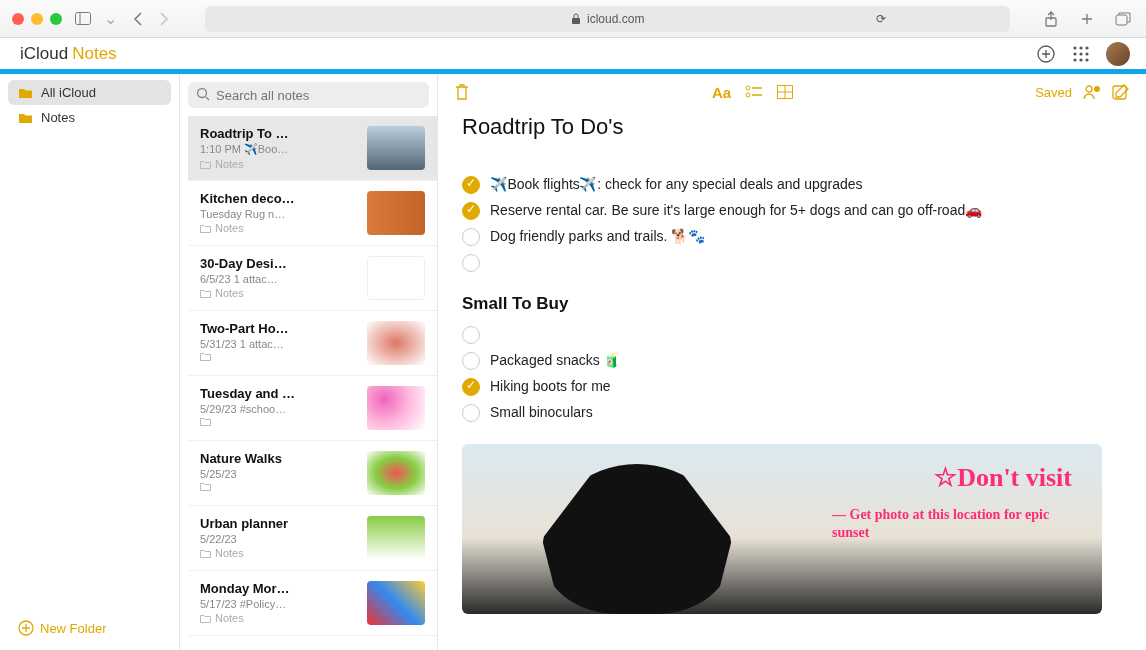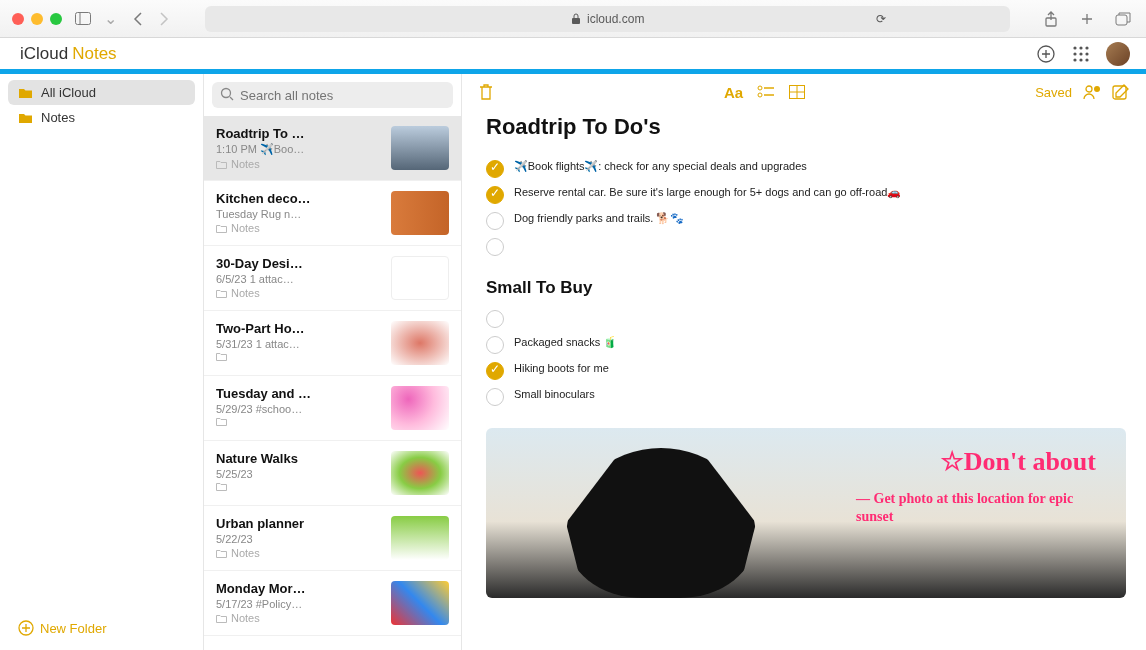--- a/index.html
+++ b/index.html
@@ -19,54 +19,54 @@
 .app-header { height:36px; display:flex; align-items:center; justify-content:space-between; padding:0 16px; border-bottom:5px solid #0ea5e9; }
 .brand { display:flex; align-items:center; gap:4px; font-size:17px; }
 .brand-apple { color:#333; }
 .brand-icloud { color:#333; }
 .brand-notes { color:#e0a800; font-weight:500; }
 .header-right { display:flex; align-items:center; gap:16px; color:#555; }
 .avatar { width:24px; height:24px; border-radius:50%; background:linear-gradient(135deg,#a67c52,#6b4226); }
 
 
 .main { display:flex; height:calc(650px - 38px - 36px); }
-.sidebar { width:204px; border-right:1px solid #e6e6e6; padding:6px 8px; display:flex; flex-direction:column; }
+.sidebar { width:180px; border-right:1px solid #e6e6e6; padding:6px 8px; display:flex; flex-direction:column; }
 .folder { display:flex; align-items:center; gap:8px; padding:5px 10px; border-radius:6px; font-size:13px; color:#333; }
 .folder.active { background:#e3e3e3; }
 .folder-icon { color:#e0a800; }
 .sidebar-footer { margin-top:auto; padding:8px 10px; color:#e0a800; font-size:13px; display:flex; align-items:center; gap:6px; }
 
 
 .notes-col { width:258px; border-right:1px solid #e6e6e6; display:flex; flex-direction:column; }
 .search-wrap { padding:8px; }
 .search { width:100%; height:26px; background:#ededed; border:none; border-radius:6px; padding:0 10px 0 28px; font-size:13px; color:#555; }
 .search-box { position:relative; }
 .search-icon { position:absolute; left:8px; top:5px; color:#888; }
 .notes-list { flex:1; overflow-y:auto; }
-.note-item { display:flex; padding:10px 12px; border-bottom:1px solid #f0f0f0; gap:4px; }
+.note-item { display:flex; padding:10px 12px; border-bottom:1px solid #f0f0f0; gap:4px;margin-left:8px; }
 .note-item.active { background:#e7e7e7; }
 .note-text { flex:1; min-width:0; }
 .note-title { font-size:13px; font-weight:600; color:#111; white-space:nowrap; overflow:hidden; text-overflow:ellipsis; }
 .note-meta { font-size:11px; color:#888; white-space:nowrap; overflow:hidden; text-overflow:ellipsis; margin-top:2px; }
 .note-folder { font-size:11px; color:#aaa; display:flex; align-items:center; gap:4px; margin-top:2px; }
 .thumb { width:58px; height:44px; border-radius:4px; background:#eee; flex-shrink:0; overflow:hidden; }
 
 
 .editor { flex:1; display:flex; flex-direction:column; overflow:hidden; }
 .editor-toolbar { height:36px; display:flex; align-items:center; padding:0 16px; justify-content:space-between; }
 .tb-left, .tb-center, .tb-right { display:flex; align-items:center; gap:14px; }
 .tb-center { margin-left:auto; margin-right:auto; }
 .tb-icon { color:#e0a800;text-align:center; }
 .trash { color:#e0a800; }
 .saved { color:#e0a800; font-size:13px; display:flex; align-items:center; gap:10px; }
 
 .editor-body { flex:1; padding:4px 24px 0 24px; overflow-y:auto; }
-.note-h1 { font-size:22px; font-weight:700; color:#111; margin-bottom:16px; }
+.note-h1 { font-size:22px; font-weight:400; color:#111; margin-bottom:32px; }
 .checklist { list-style:none; margin-bottom:18px; }
-.checklist li { display:flex; align-items:flex-start; gap:10px; font-size:11px; color:#222; padding:4px 0; }
+.checklist li { display:flex; align-items:flex-start; gap:10px; font-size:14px; color:#222; padding:4px 0; }
 .check { width:18px; height:18px; border-radius:50%; border:1.5px solid #ccc; flex-shrink:0; position:relative; }
 .check.done { background:#e0a800; border-color:#e0a800; }
 .check.done::after { content:"✓"; color:#fff; font-size:12px; position:absolute; top:-1px; left:3px; }
 .note-h2 { font-size:17px; font-weight:700; color:#111; margin:8px 0 8px; }
 
 .note-image { margin-top:10px; width:640px; height:170px; border-radius:6px; background:linear-gradient(180deg,#dce9f0 0%,#e8e2d6 55%,#2a2a2a 100%); position:relative; overflow:hidden; }
 .note-image::before { content:""; position:absolute; left:80px; bottom:0; width:190px; height:150px; background:#111; border-radius:50% 50% 40% 40% / 60% 60% 40% 40%; clip-path:polygon(30% 0,70% 0,100% 50%,90% 100%,10% 100%,0 50%); }
 .annot { position:absolute; color:#ff2b73; font-family:"Comic Sans MS",cursive; font-weight:600; }
 .annot1 { top:18px; right:30px; font-size:26px; }
 .annot2 { top:62px; right:30px; font-size:14px; line-height:1.3; max-width:240px; }
@@ -397,18 +397,18 @@
           <li>
             <span class="check done"></span>
             <span>Hiking boots for me</span>
           </li>
           <li>
             <span class="check"></span>
             <span>Small binoculars</span>
           </li>
         </ul>
       <div class="note-image">
-        <div class="annot annot1">☆Don't about</div>
+        <div class="annot annot1">☆Don't visit</div>
         <div class="annot annot2">— Get photo at this location for epic sunset</div>
       </div>
     </div>
   </div>
 </div>
 
 </body></html>

